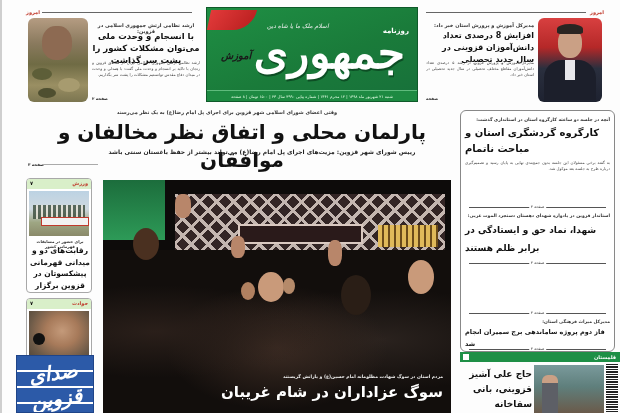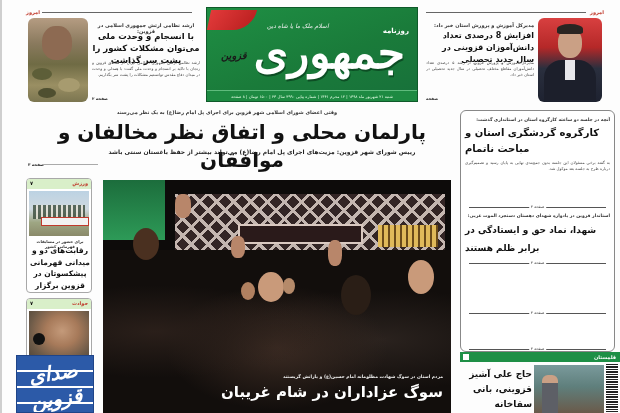--- a/index.html
+++ b/index.html
@@ -108,21 +108,21 @@
     <div class="head-sm" style="position:absolute;left:88px;top:30px;width:112px;font-size:8.5px;line-height:12px;">با انسجام و وحدت ملی می‌توان مشکلات کشور را پشت سر گذاشت</div>
     <div class="small-text" style="position:absolute;left:90px;top:60px;width:108px;height:34px;overflow:hidden;">ارشد نظامی ارتش جمهوری اسلامی ایران در مناطق قزوین و زنجان با تاکید بر انسجام و وحدت ملی گفت: با همدلی و وحدت در میدان دفاع مقدس توانستیم مشکلات را پشت سر بگذاریم.</div>
     <span class="page-ref" style="left:90px;top:96px;">صفحه ۲</span>
   </div>
 
   <div class="masthead">
     <div class="flag"></div>
     <span class="daily">روزنامه</span>
     <span class="slogan">اسلام ملک ما یا شاه دین</span>
     <span class="name">جمهوری</span>
-    <span class="city">قزوین</span>
+    <span class="city">آموزش</span>
     <div class="info">شنبه ۲۱ شهریور ماه ۱۳۹۸ | ۱۲ محرم ۱۴۴۱ | شماره پیاپی ۳۹۹۰ سال ۲۳ | ۱۵۰۰ تومان | ۸ صفحه</div>
   </div>
 
   <div class="box" style="left:420px;top:0;width:200px;height:105px;">
     <div class="hr" style="left:4px;top:12px;width:160px;"></div>
     <span class="rule-label" style="left:168px;top:9px;">امروز</span>
     <div class="kicker" style="position:absolute;left:4px;top:22px;width:108px;text-align:right;">مدیرکل آموزش و پرورش استان خبر داد:</div>
     <div class="head-sm" style="position:absolute;left:2px;top:30px;width:110px;font-size:8px;line-height:12px;text-align:right;">افزایش 8 درصدی تعداد دانش‌آموزان قزوینی در سال جدید تحصیلی</div>
     <div class="small-text" style="position:absolute;left:4px;top:60px;width:108px;height:34px;overflow:hidden;">مدیرکل آموزش و پرورش قزوین از رشد ۵ درصدی تعداد دانش‌آموزان مقاطع مختلف تحصیلی در سال جدید تحصیلی در استان خبر داد.</div>
     <span class="page-ref" style="left:4px;top:96px;">صفحه</span>
@@ -201,20 +201,24 @@
     <div class="rb-item" style="top:102px;">
       <div class="rb-kicker">استاندار قزوین در یادواره شهدای دهستان دستجرد الموت غربی:</div>
       <div class="rb-head" style="font-size:9px;line-height:18px;margin-top:3px;">شهدا، نماد حق و ایستادگی در برابر ظلم هستند</div>
     </div>
     <div class="rb-sep" style="top:152px;">
         <span>صفحه ۲</span>
       </div>
     <div class="rb-sep" style="top:202px;">
         <span>صفحه ۲</span>
       </div>
+    <div class="rb-item" style="top:208px;">
+      <div class="rb-kicker">مدیرکل میراث فرهنگی استان:</div>
+      <div class="rb-head" style="font-size:6.5px;line-height:12px;margin-top:2px;">فاز دوم پروژه ساماندهی برج سمیران انجام شد</div>
+    </div>
     <div class="rb-sep" style="top:238px;">
         <span>صفحه ۲</span>
       </div>
   </div>
 
   <div class="green-bar">
     <span class="icon"></span>
     <span class="lbl">قلمستان</span>
   </div>
   <div class="heritage-head">حاج علی آشیز قزوینی، بانی سقاخانه میرانی لنگرود</div>

